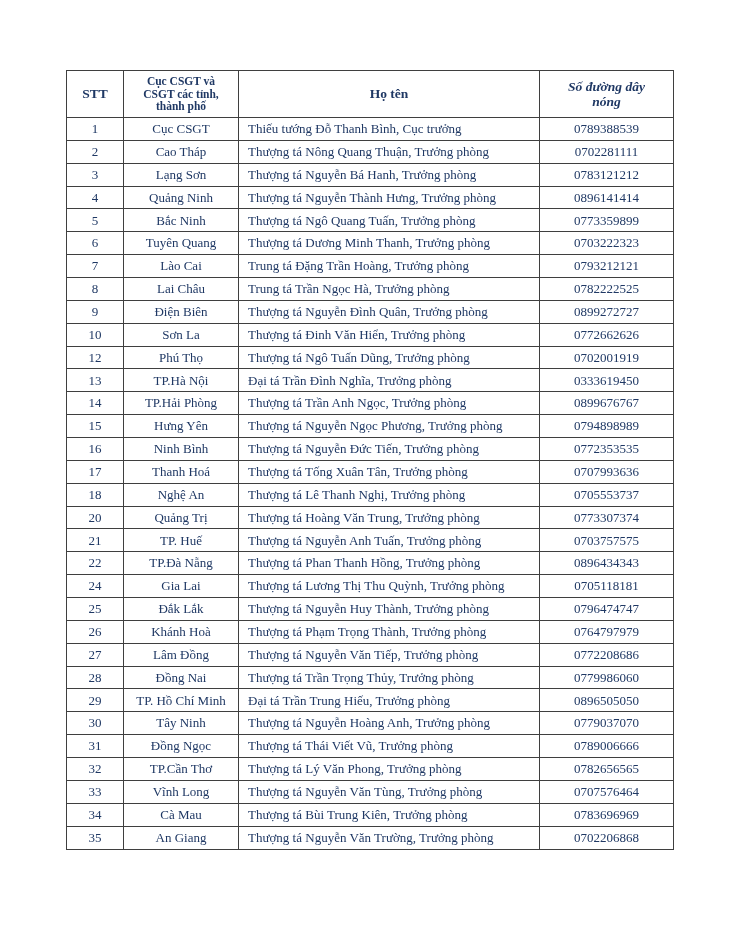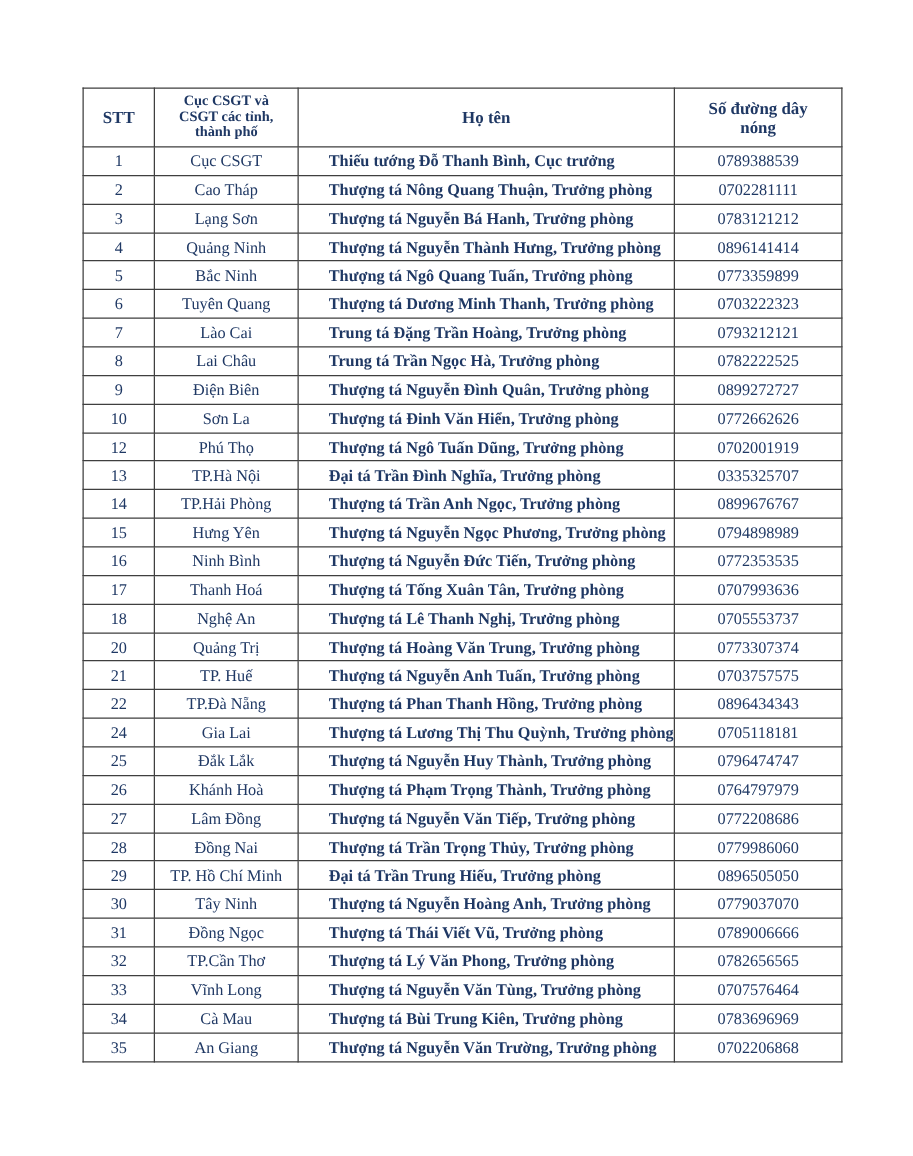--- a/index.html
+++ b/index.html
@@ -31,26 +31,26 @@
   col.c-stt{width:57px;}
   col.c-org{width:115px;}
   col.c-name{width:301px;}
   col.c-phone{width:134px;}
   thead th{
     height:46px;font-weight:bold;text-align:center;
     font-size:13.5px;line-height:1.12;
   }
   thead th.h-org{font-size:11.5px;text-align:center;}
   thead th .wrap{display:inline-block;max-width:94px;}
-  thead th .wrap-phone{display:inline-block;max-width:102px;}
+  thead th .wrap-phone{display:inline-block;max-width:102px;font-style:italic;}
   tbody td{
     height:21.86px;font-size:13px;line-height:1.05;
     text-align:center;white-space:nowrap;
   }
-  tbody td.cell-name{text-align:left;padding-left:24px;font-weight:bold;}
+  tbody td.cell-name{text-align:left;padding-left:9px;}
 </style>
 </head>
 <body>
 
 <div class="doc-page">
   <table class="hotline">
     <colgroup>
       <col class="c-stt">
         <col class="c-org">
         <col class="c-name">
@@ -132,21 +132,21 @@
         <tr>
     <td class="cell-stt">12</td>
     <td class="cell-org">Phú Thọ</td>
     <td class="cell-name">Thượng tá Ngô Tuấn Dũng, Trưởng phòng</td>
     <td class="cell-phone">0702001919</td>
   </tr>
         <tr>
     <td class="cell-stt">13</td>
     <td class="cell-org">TP.Hà Nội</td>
     <td class="cell-name">Đại tá Trần Đình Nghĩa, Trưởng phòng</td>
-    <td class="cell-phone">0335325707</td>
+    <td class="cell-phone">0333619450</td>
   </tr>
         <tr>
     <td class="cell-stt">14</td>
     <td class="cell-org">TP.Hải Phòng</td>
     <td class="cell-name">Thượng tá Trần Anh Ngọc, Trưởng phòng</td>
     <td class="cell-phone">0899676767</td>
   </tr>
         <tr>
     <td class="cell-stt">15</td>
     <td class="cell-org">Hưng Yên</td>

